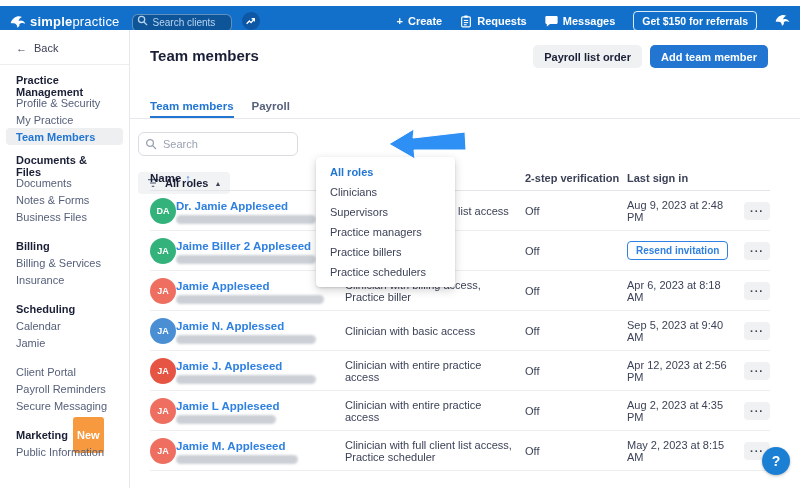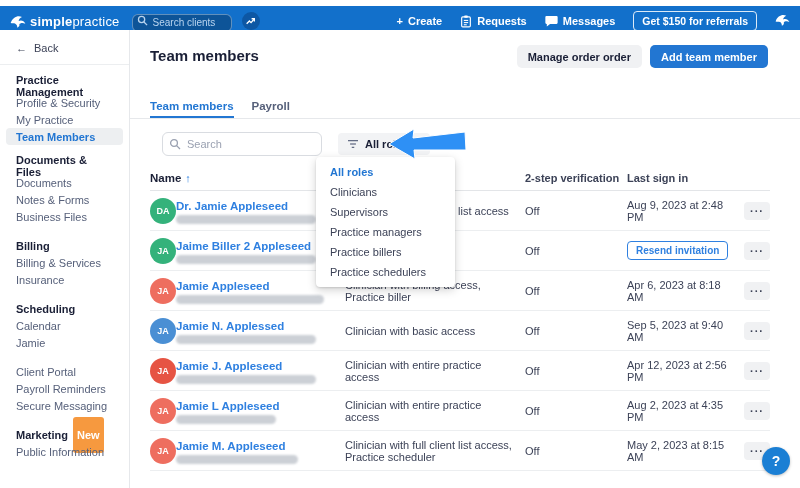--- a/index.html
+++ b/index.html
@@ -49,21 +49,21 @@
   .btn { border:none; border-radius:5px; height:23px; padding:0 11px; font-size:11px;
     font-weight:bold; cursor:pointer; font-family:inherit; }
   .btn-gray { background:#f0f1f3; color:#1a1f36; }
   .btn-blue { background:#2276d2; color:#fff; }
 
   .tabs { position:absolute; left:0; top:70px; width:670px; height:19px;
     border-bottom:1px solid #e6e8eb; padding-left:20px; display:flex; gap:18px; }
   .tab { font-size:11.5px; font-weight:bold; color:#56607a; padding-bottom:5px; cursor:pointer; }
   .tab.active { color:#2276d2; border-bottom:2px solid #2276d2; }
 
-  .controls { position:absolute; left:32px; top:102px; display:flex; align-items:center; gap:16px; }
+  .controls { position:absolute; left:8px; top:102px; display:flex; align-items:flex-start; gap:16px;flex-direction:column; }
   .tbl-search { position:relative; width:160px; height:24px; }
   .tbl-search input { width:100%; height:100%; border:1px solid #d9dce1; border-radius:6px;
     font-size:11px; padding:0 6px 0 24px; outline:none; color:#1a1f36; font-family:inherit; }
   .tbl-search input::placeholder { color:#9aa1b1; }
   .tbl-search .mag { position:absolute; left:7px; top:6px; }
   .filter-chip { display:flex; align-items:center; gap:6px; background:#f2f3f5;
     border-radius:4px; height:22px; padding:0 9px; cursor:pointer; }
   .filter-chip .lbl { font-size:11px; font-weight:bold; color:#1a1f36; }
   .caret-up { font-size:7px; color:#3c4257; }
 
@@ -207,21 +207,21 @@
           <span class="new-badge">New</span>
         </div>
         <div class="side-item">Public Information</div>
       </div>
     </div>
 </div>
 
 <div class="main">
   <div class="page-title">Team members</div>
   <div class="hdr-btns">
-    <button class="btn btn-gray">Manage order order</button>
+    <button class="btn btn-gray">Payroll list order</button>
     <button class="btn btn-blue">Add team member</button>
   </div>
 
   <div class="tabs" id="tab-bar">
       <div class="tab active">Team members</div>
       <div class="tab">Payroll</div>
     </div>
 
   <div class="controls">
     <div class="tbl-search">

